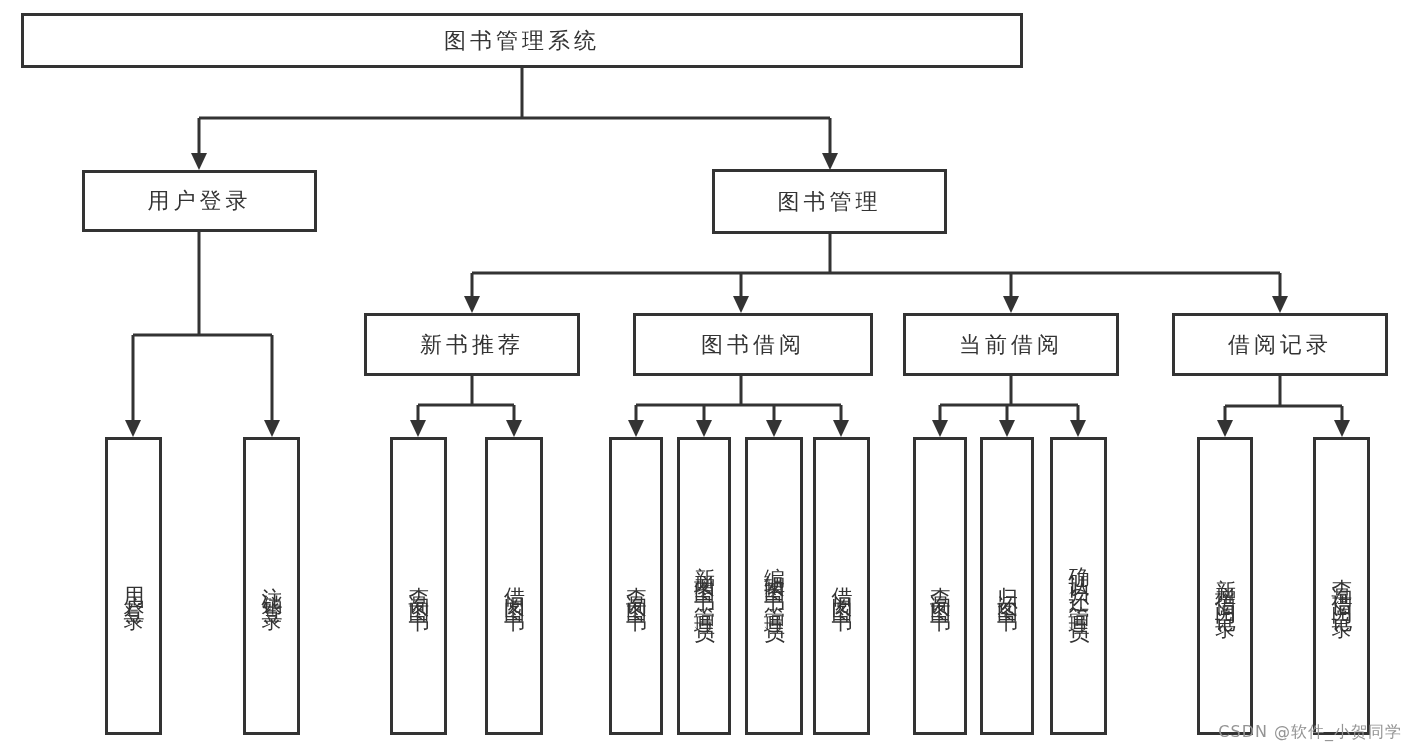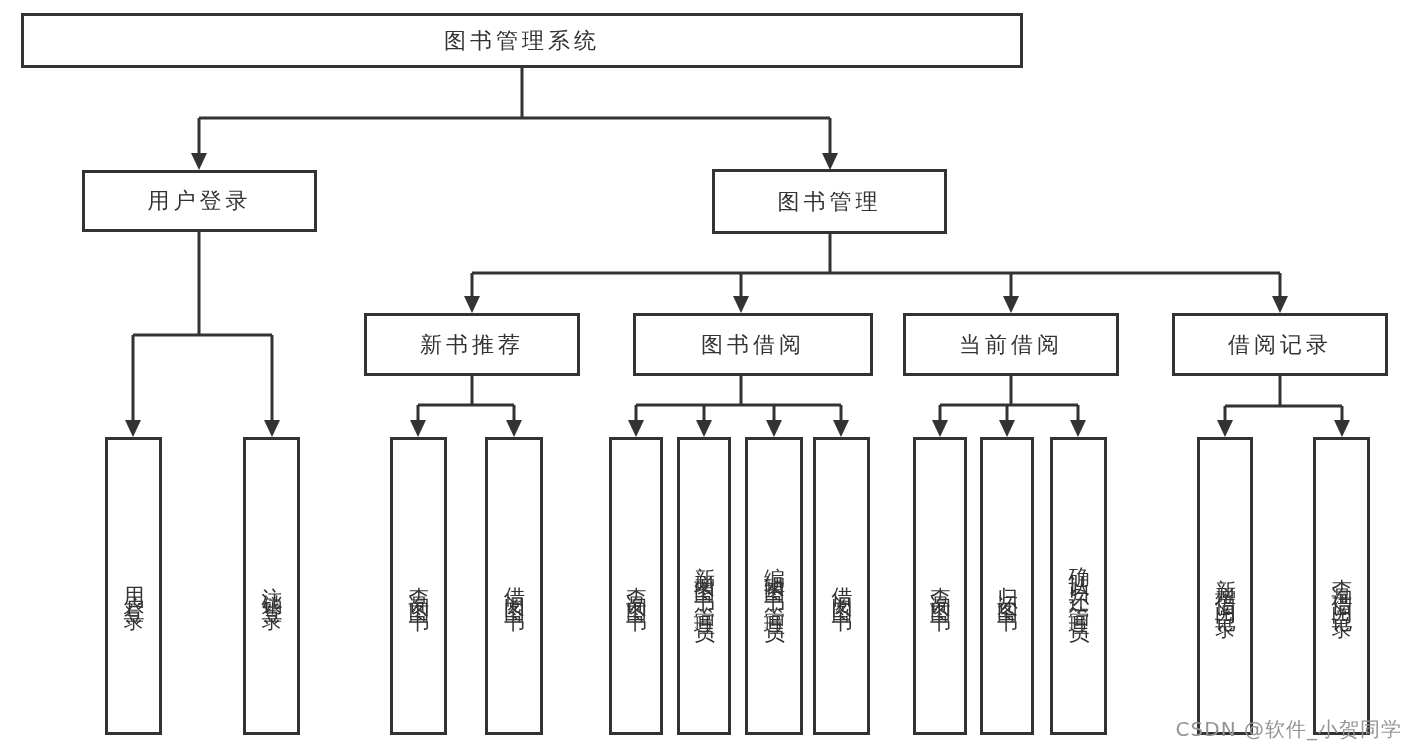--- a/index.html
+++ b/index.html
@@ -43,21 +43,21 @@
     writing-mode: vertical-rl;
     text-orientation: mixed;
     font-size: 21px;
     line-height: 1;
     letter-spacing: 8px;
   }
   .watermark {
     position: absolute;
     right: 3px;
     bottom: 4px;
-    font-size: 20px;
+    font-size: 16px;
     letter-spacing: 1px;
     color: var(--wm, #949494);
     z-index: 5;
     white-space: nowrap;
   }
 </style>
 </head>
 <body>
 
 <div id="canvas">

